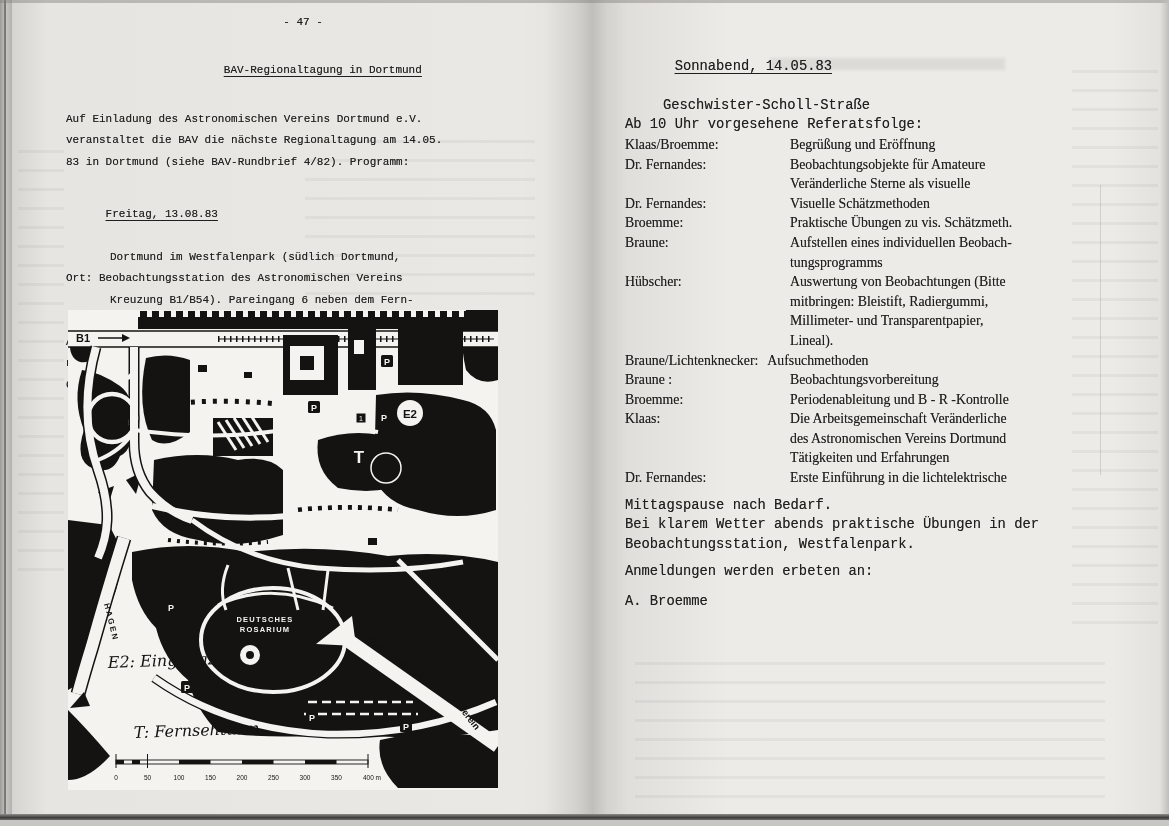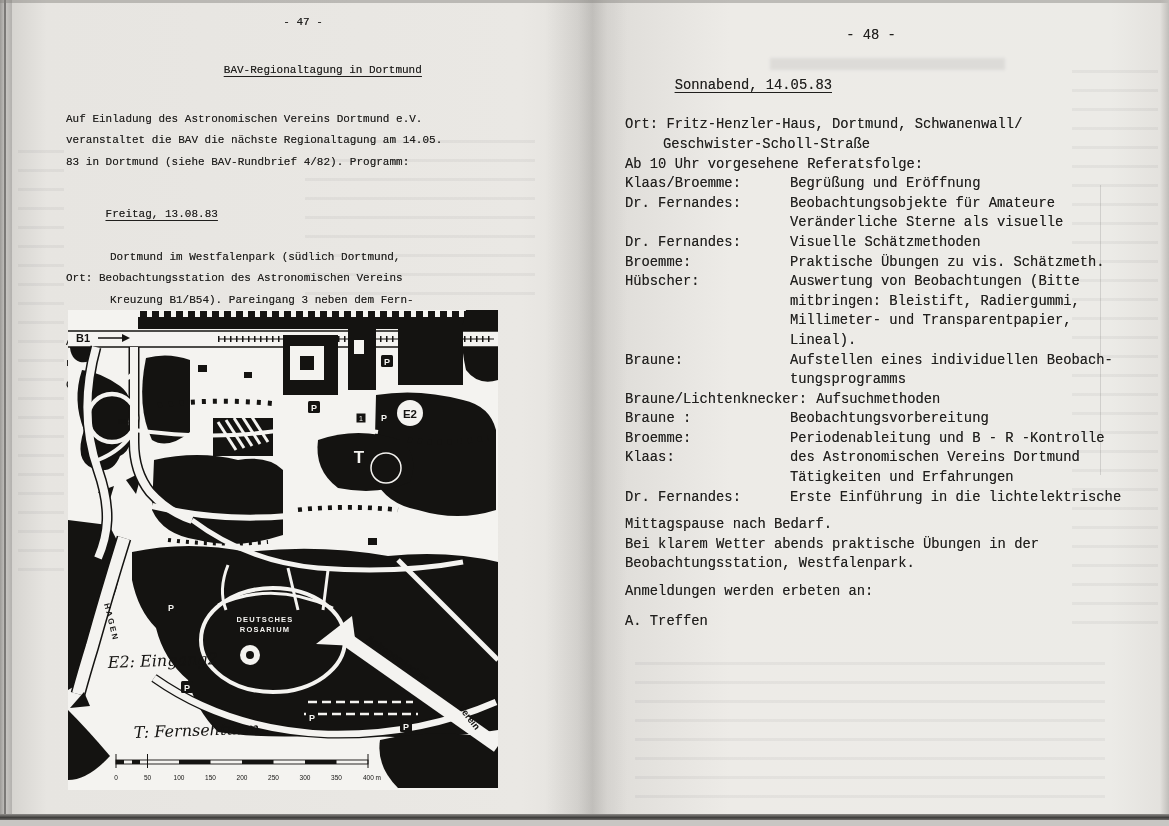--- a/index.html
+++ b/index.html
@@ -31,21 +31,21 @@
                 text-shadow:0 0 .4px rgba(20,20,20,.55);}
   #content-right{position:absolute;left:625px;top:26px;width:492px;font-size:13.8px;line-height:19.6px;
                  text-shadow:0 0 .4px rgba(20,20,20,.55);}
   .ln{white-space:pre;}
   .center{text-align:center;}
   .uline{text-decoration:underline;text-underline-offset:3px;text-decoration-thickness:1.4px;}
   .ind{padding-left:44px;}
   .ind2{padding-left:38px;}
   .gap8{margin-top:8px;}
   .gap10{margin-top:10px;}
-  .prog-row{display:flex;}
+  .prog-row{display:flex;font-family:Liberation Serif, serif;}
   .prog-speaker{flex:none;width:165px;white-space:pre;}
   .prog-row.wide .prog-speaker{width:auto;margin-right:9px;}
   .prog-topic{flex:1;}
   
   #map{position:absolute;left:68px;top:310px;width:430px;height:480px;}
   #map svg{display:block;}
 </style>
 </head>
 <body>
 
@@ -68,21 +68,21 @@
       <div class="ln">Auf Einladung des Astronomischen Vereins Dortmund e.V.</div>
       <div class="ln">veranstaltet die BAV die nächste Regionaltagung am 14.05.</div>
       <div class="ln">83 in Dortmund (siehe BAV-Rundbrief 4/82). Programm:</div>
     </div>
     <div class="ln gap10">
       <span class="uline">Freitag, 13.08.83</span>
     </div>
     <div>
       <div class="ln ind">Dortmund im Westfalenpark (südlich Dortmund,</div>
       <div class="ln">Ort: Beobachtungsstation des Astronomischen Vereins</div>
-      <div class="ln ind">Kreuzung B1/B54). Pareingang 3 neben dem Fern-</div>
+      <div class="ln ind">Kreuzung B1/B54). Pareingang 6 neben dem Fern-</div>
       <div class="ln ind">sehturm bis 23 Uhr geöffnet, Eintrittsgeld.</div>
       <div class="ln">Ab 19 Uhr Treffen der bereits angereisten Tagungsteil-</div>
       <div class="ln">nehmer. Bei klarem Wetter Beobachtungsmöglichkeiten,</div>
       <div class="ln">Getränke und Würstchen vom Grill vorbereitet.</div>
     </div>
   </div>
 
   <div id="map">
     <svg width="430" height="480" viewBox="0 0 430 480" xmlns="http://www.w3.org/2000/svg">
       <rect width="430" height="480" fill="#f4f3f0"></rect>
@@ -235,25 +235,23 @@
           <text x="205.5" y="470">250</text>
           <text x="237" y="470">300</text>
           <text x="268.5" y="470">350</text>
           <text x="304" y="470">400 m</text>
         </g>
       </g>
     </svg>
   </div>
 
   <div id="content-right">
-    <div class="ln center">- 48 -</div>
     <div class="ln" style="margin-top:11px;">
       <span class="uline">Sonnabend, 14.05.83</span>
     </div>
-    <div class="ln">Ort: Fritz-Henzler-Haus, Dortmund, Schwanenwall/</div>
     <div class="ln ind2">Geschwister-Scholl-Straße</div>
     <div class="ln">Ab 10 Uhr vorgesehene Referatsfolge:</div>
 
     <div class="prog-row">
       <div class="prog-speaker">Klaas/Broemme:</div>
       <div class="prog-topic">
           <div class="ln">Begrüßung und Eröffnung</div>
         </div>
     </div>
     <div class="prog-row">
@@ -267,37 +265,37 @@
       <div class="prog-speaker">Dr. Fernandes:</div>
       <div class="prog-topic">
           <div class="ln">Visuelle Schätzmethoden</div>
         </div>
     </div>
     <div class="prog-row">
       <div class="prog-speaker">Broemme:</div>
       <div class="prog-topic">
           <div class="ln">Praktische Übungen zu vis. Schätzmeth.</div>
         </div>
+    </div>
+    <div class="prog-row">
+      <div class="prog-speaker">Braune:</div>
+      <div class="prog-topic">
+        <div class="ln">Aufstellen eines individuellen Beobach-</div>
+        <div class="ln">tungsprogramms</div>
+      </div>
     </div>
     <div class="prog-row">
       <div class="prog-speaker">Hübscher:</div>
       <div class="prog-topic">
         <div class="ln">Auswertung von Beobachtungen (Bitte</div>
         <div class="ln">mitbringen: Bleistift, Radiergummi,</div>
         <div class="ln">Millimeter- und Transparentpapier,</div>
         <div class="ln">Lineal).</div>
       </div>
     </div>
-    <div class="prog-row">
-      <div class="prog-speaker">Braune:</div>
-      <div class="prog-topic">
-        <div class="ln">Aufstellen eines individuellen Beobach-</div>
-        <div class="ln">tungsprogramms</div>
-      </div>
-    </div>
     <div class="prog-row wide">
       <div class="prog-speaker">Braune/Lichtenknecker:</div>
       <div class="prog-topic">
           <div class="ln">Aufsuchmethoden</div>
         </div>
     </div>
     <div class="prog-row">
       <div class="prog-speaker">Braune :</div>
       <div class="prog-topic">
           <div class="ln">Beobachtungsvorbereitung</div>
@@ -305,40 +303,41 @@
     </div>
     <div class="prog-row">
       <div class="prog-speaker">Broemme:</div>
       <div class="prog-topic">
           <div class="ln">Periodenableitung und B - R -Kontrolle</div>
         </div>
     </div>
     <div class="prog-row">
       <div class="prog-speaker">Klaas:</div>
       <div class="prog-topic">
+        <div class="ln">Die Arbeitsgemeinschaft Veränderliche</div>
         <div class="ln">des Astronomischen Vereins Dortmund</div>
         <div class="ln">Tätigkeiten und Erfahrungen</div>
       </div>
     </div>
     <div class="prog-row">
       <div class="prog-speaker">Dr. Fernandes:</div>
       <div class="prog-topic">
         <div class="ln">Erste Einführung in die lichtelektrische</div>
       </div>
     </div>
 
     <div class="gap8">
       <div class="ln">Mittagspause nach Bedarf.</div>
       <div class="ln">Bei klarem Wetter abends praktische Übungen in der</div>
       <div class="ln">Beobachtungsstation, Westfalenpark.</div>
     </div>
     <div class="gap8">
       <div class="ln">Anmeldungen werden erbeten an:</div>
     </div>
-    <div class="ln gap10">A. Treffen</div>
+    <div class="ln gap10">A. Broemme</div>
   </div>
 
   <div id="fold"></div>
   <div class="edge-left"></div>
   <div class="edge-left-line"></div>
   <div class="edge-top"></div>
   <div class="edge-right"></div>
   <div class="edge-bottom"></div>
   <div class="edge-bottom2"></div>
 </div>

